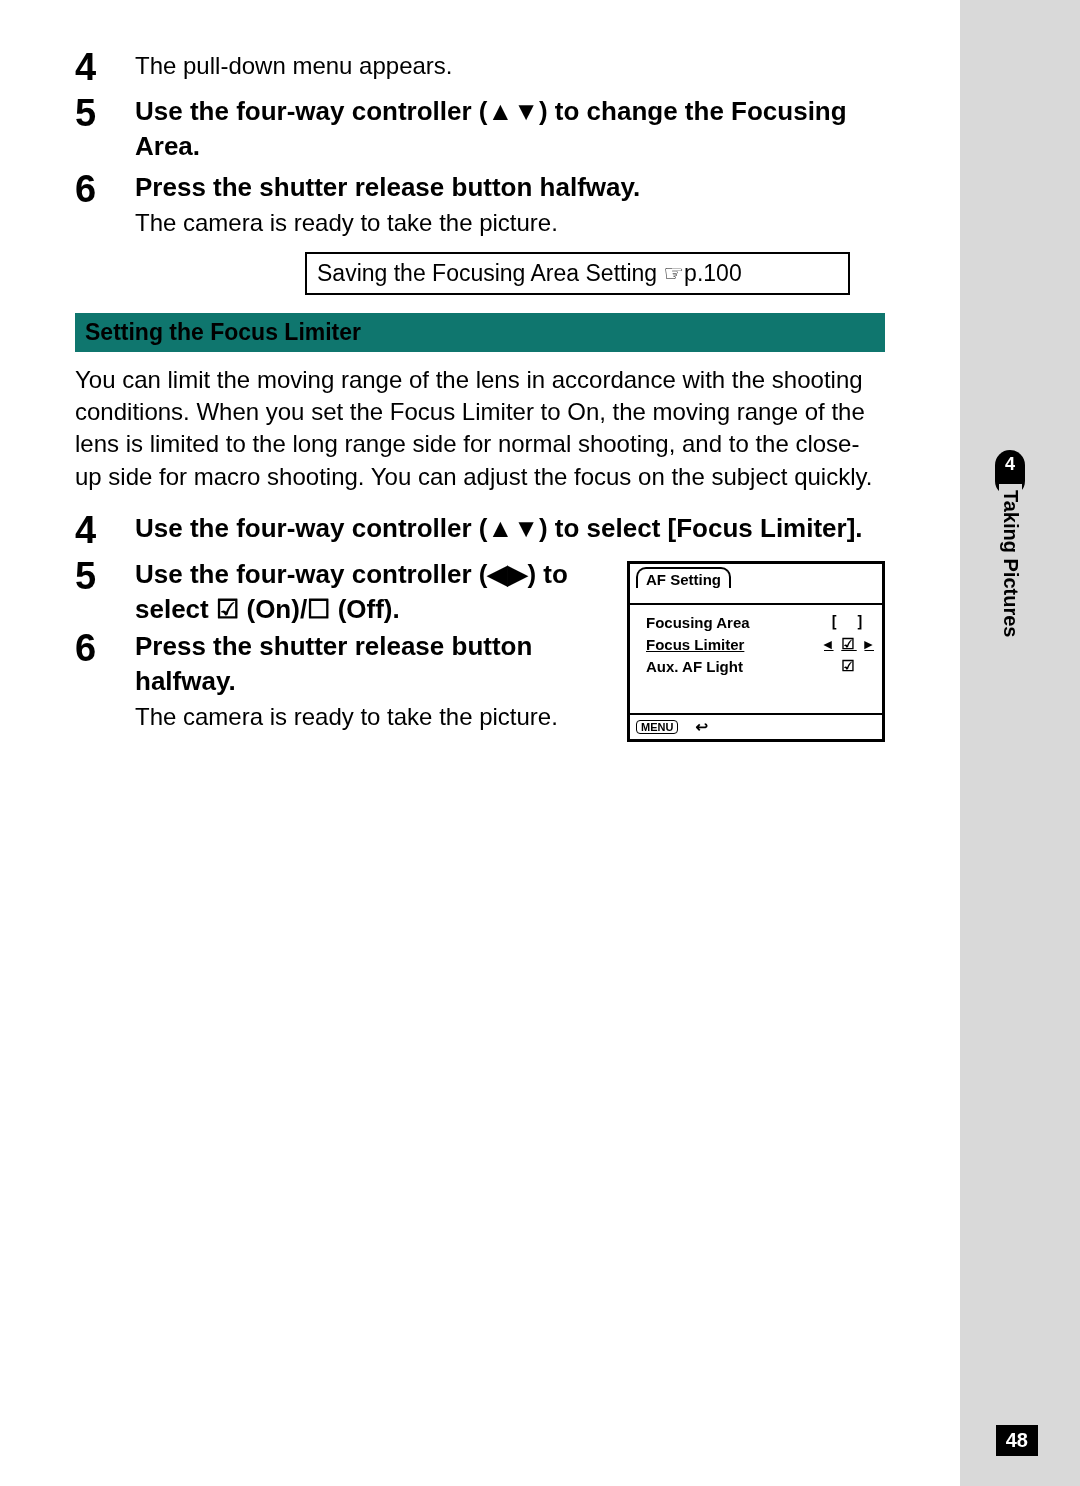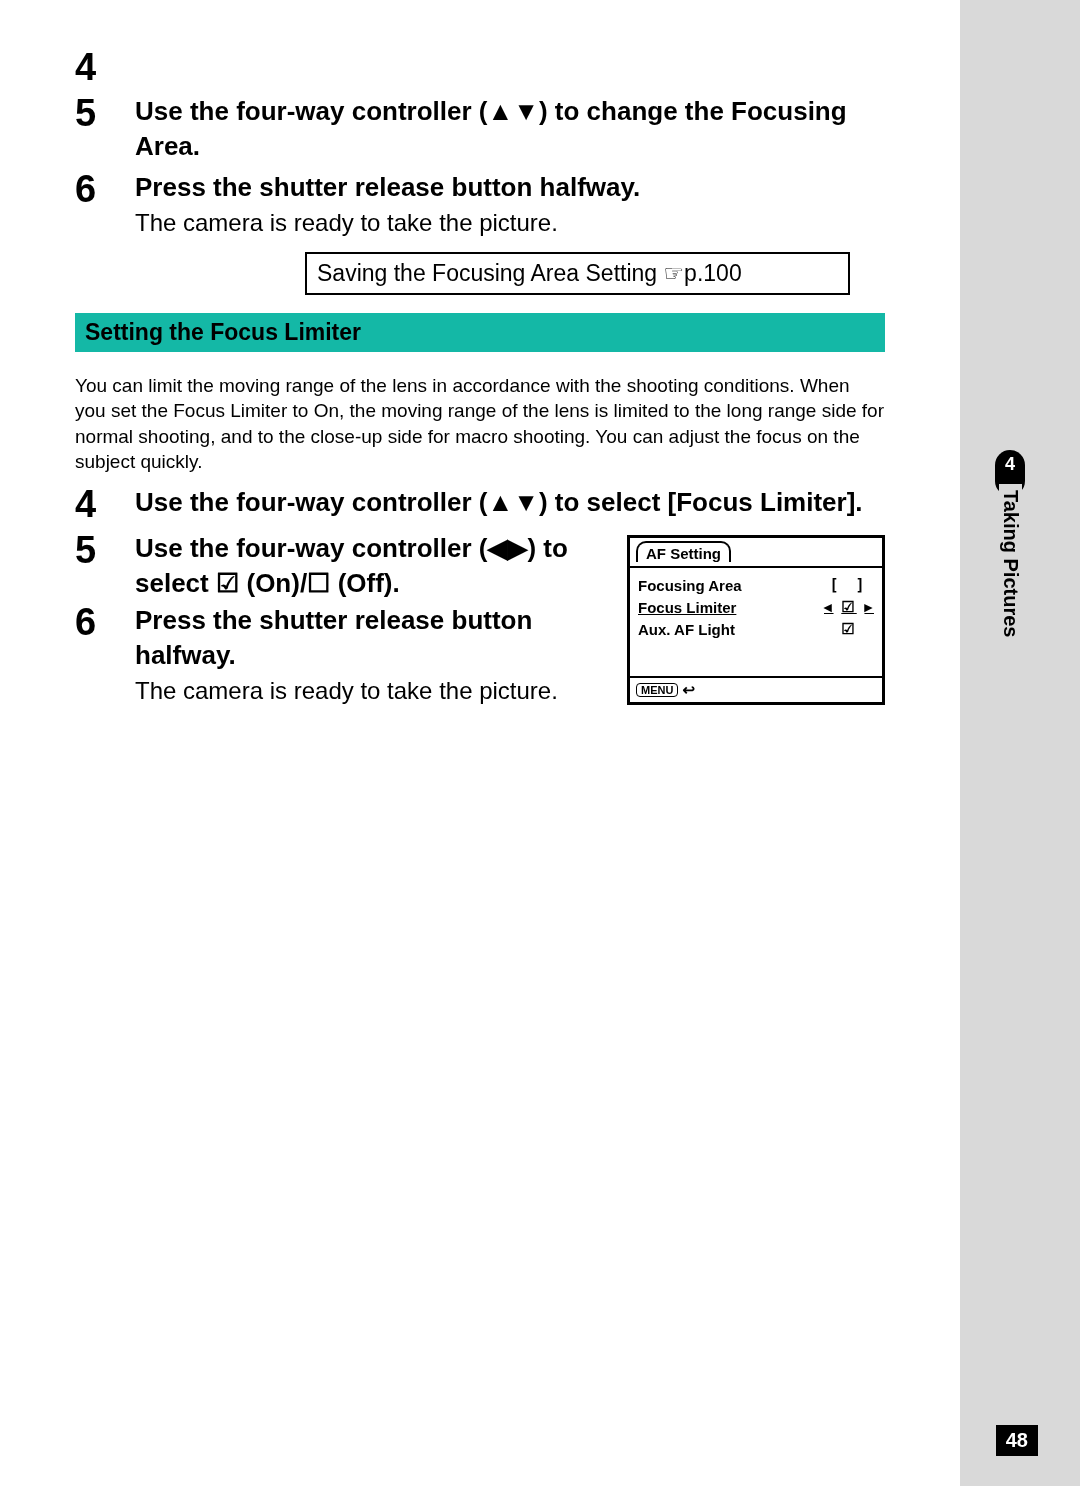--- a/index.html
+++ b/index.html
@@ -45,31 +45,31 @@
     margin-top: 2px;
   }
   .save-box {
     border: 2px solid #000;
     padding: 6px 10px;
     font-size: 23px;
     margin: 12px 0 18px 230px;
     width: 545px;
   }
   .section-bar {
-    background: #14b8a6;
+    background: #0f766e;
     color: #000;
     font-weight: bold;
     font-size: 23px;
     padding: 6px 10px;
-    margin-bottom: 21px;
+    margin-bottom: 12px;
   }
   .body-para {
-    font-size: 19px;
+    font-size: 24px;
     line-height: 1.35;
-    margin-bottom: 10px;
+    margin-bottom: 18px;
   }
   .step-row.tight { margin-bottom: 2px; }
   .step-flex-wrap {
     display: flex;
     align-items: flex-start;
     gap: 18px;
   }
   .step-left-col { flex: 1; }
   .menu-screenshot {
     border: 3px solid #000;
@@ -86,36 +86,37 @@
     top: 3px; left: 6px;
     border: 2px solid #000;
     border-bottom: none;
     border-radius: 10px 10px 0 0;
     padding: 2px 8px 0 8px;
     background: #fff;
     font-size: 15px;
   }
   .menu-body {
     border-top: 2px solid #000;
-    padding: 6px 8px 30px 8px;
+    padding: 6px 8px 30px 16px;
     position: relative;
     min-height: 110px;
+    margin-top: 11px;
   }
   .menu-line { display: flex; align-items: center; height: 22px; }
   .menu-line.selected { text-decoration: underline; }
   .menu-label { flex: 1; }
   .menu-icon { width: 50px; text-align: center; letter-spacing: 2px; }
   .sel-arrows { display:flex; align-items:center; justify-content:space-between; width:100%; }
   .menu-footer {
     border-top: 2px solid #000;
     height: 26px;
     display: flex;
     align-items: center;
     padding: 0 6px;
-    gap: 4px;
+    gap: 17px;
   }
   .menu-btn {
     border: 1.5px solid #000;
     border-radius: 4px;
     font-size: 11px;
     padding: 0 4px;
     font-weight: bold;
   }
   .focus-bracket { font-family: monospace; letter-spacing: 4px; }
   
@@ -168,20 +169,21 @@
 <div class="side-tab">
   <div class="side-bubble">4</div>
   <div class="side-label">Taking Pictures</div>
 </div>
 
 <div class="page">
 
   <div class="step-row">
     <div class="step-num">4</div>
     <div class="step-body">
+      <div class="step-sub">The pull-down menu appears.</div>
     </div>
   </div>
 
   <div class="step-row">
     <div class="step-num">5</div>
     <div class="step-body">
       <div class="step-heading">Use the four-way controller (▲▼) to change the Focusing Area.</div>
     </div>
   </div>
 

